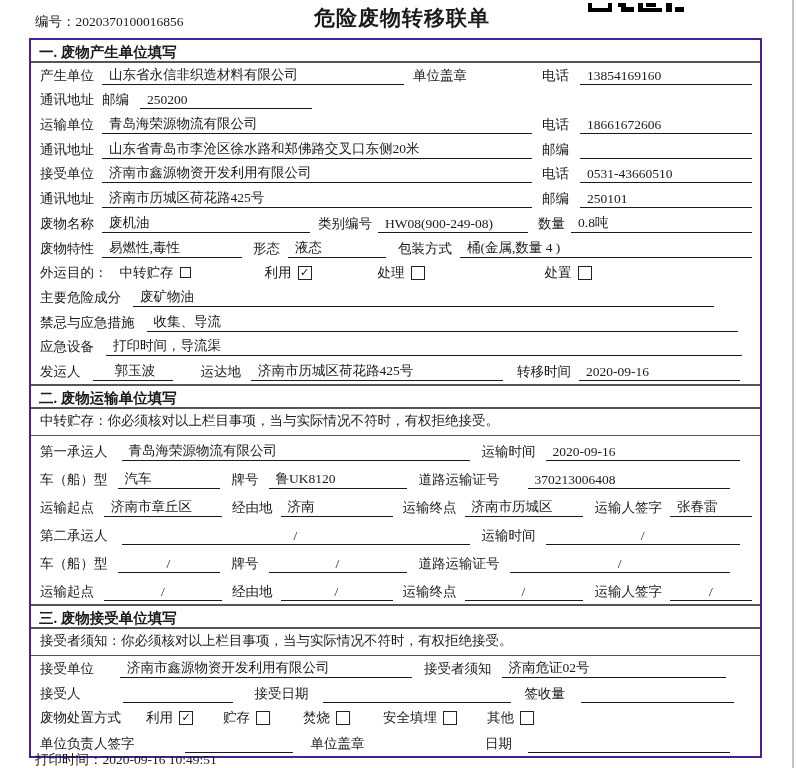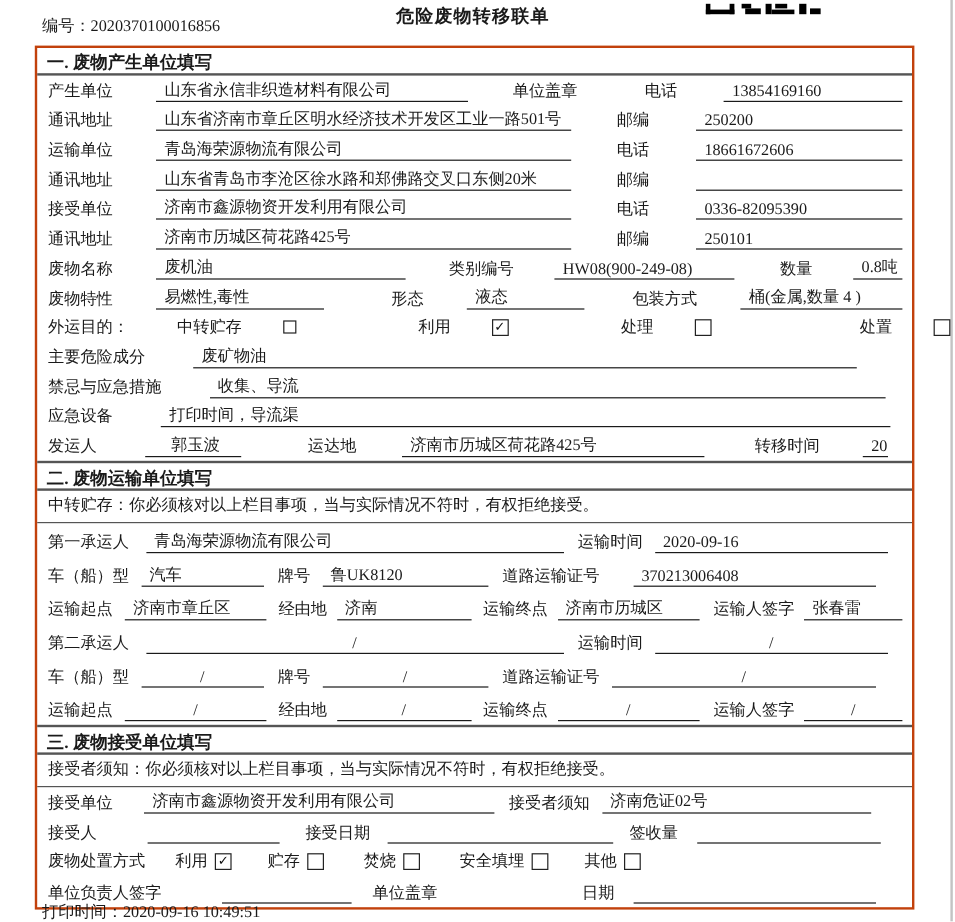--- a/index.html
+++ b/index.html
@@ -5,28 +5,28 @@
   html,body{margin:0;padding:0;}
   body{
     width:796px;height:768px;background:#ffffff;position:relative;overflow:hidden;
     font-family:"Liberation Serif","DejaVu Serif",serif;
     color:#1a1a1a;font-size:13.5px;
   }
   .page-edge{position:absolute;top:0;right:2px;width:2px;height:768px;background:#c3c3c3;}
   
   .hdr{position:relative;height:38px;}
   .serial{position:absolute;left:35px;top:13px;font-size:13.5px;white-space:nowrap;}
-  .title{position:absolute;left:330px;top:4px;font-size:15px;font-weight:bold;letter-spacing:1px;white-space:nowrap;}
+  .title{position:absolute;left:314px;top:4px;font-size:21px;font-weight:bold;letter-spacing:1px;white-space:nowrap;}
   .qr{position:absolute;left:588px;top:0;}
   
-  .box{position:absolute;left:29px;top:38px;width:729px;border:2px solid #c2410c;background:#fff;}
+  .box{position:absolute;left:29px;top:38px;width:729px;border:2px solid #4c1d95;background:#fff;}
   .sec-head{font-weight:bold;font-size:14.5px;padding:3px 8px 2px 8px;height:16px;border-bottom:2px solid #555;white-space:nowrap;}
   .sec-head.bt{border-top:2px solid #555;}
   .row{display:flex;align-items:flex-end;padding:0 8px 3px 9px;box-sizing:border-box;white-space:nowrap;}
-  .s1row{height:24.7px;gap:28px;}
+  .s1row{height:24.7px;}
   .s2row{height:28px;}
   .s3row{height:25px;}
   .notice{height:27px;border-bottom:1.5px solid #555;align-items:center;padding-top:2px;}
   .lbl{flex:none;}
   .ul{border-bottom:1px solid #1a1a1a;padding:0 2px 0 7px;box-sizing:border-box;overflow:hidden;}
   .ul.grow{flex:1;}
   .ul.slash{text-align:center;padding-left:2px;}
   .sp{flex:1;}
   .cb{display:inline-block;flex:none;width:12px;height:12px;border:1.3px solid #222;margin-left:6px;
       font-family:"DejaVu Sans",sans-serif;font-size:11px;line-height:11px;text-align:center;color:#111;}
@@ -66,21 +66,20 @@
     <span class="lbl" style="width:62px">产生单位</span>
     <span class="ul" style="width:302px">山东省永信非织造材料有限公司</span>
     <span class="mlbl" style="margin-left:9px">单位盖章</span>
     <span class="sp"></span>
     <span class="lbl" style="width:38px">电话</span>
     <span class="ul" style="width:172px">13854169160</span>
   </div>
 
   <div class="row s1row">
     <span class="lbl" style="width:62px">通讯地址</span>
-    <span class="ul grow" style="margin-right:10px">山东省济南市章丘区明水经济技术开发区工业一路501号</span>
     <span class="lbl" style="width:38px">邮编</span>
     <span class="ul" style="width:172px">250200</span>
   </div>
 
   <div class="row s1row">
     <span class="lbl" style="width:62px">运输单位</span>
     <span class="ul grow" style="margin-right:10px">青岛海荣源物流有限公司</span>
     <span class="lbl" style="width:38px">电话</span>
     <span class="ul" style="width:172px">18661672606</span>
   </div>
@@ -89,21 +88,21 @@
     <span class="lbl" style="width:62px">通讯地址</span>
     <span class="ul grow" style="margin-right:10px">山东省青岛市李沧区徐水路和郑佛路交叉口东侧20米</span>
     <span class="lbl" style="width:38px">邮编</span>
     <span class="ul" style="width:172px"></span>
   </div>
 
   <div class="row s1row">
     <span class="lbl" style="width:62px">接受单位</span>
     <span class="ul grow" style="margin-right:10px">济南市鑫源物资开发利用有限公司</span>
     <span class="lbl" style="width:38px">电话</span>
-    <span class="ul" style="width:172px">0336-82095390</span>
+    <span class="ul" style="width:172px">0531-43660510</span>
   </div>
 
   <div class="row s1row">
     <span class="lbl" style="width:62px">通讯地址</span>
     <span class="ul grow" style="margin-right:10px">济南市历城区荷花路425号</span>
     <span class="lbl" style="width:38px">邮编</span>
     <span class="ul" style="width:172px">250101</span>
   </div>
 
   <div class="row s1row">
@@ -111,35 +110,35 @@
     <span class="ul" style="width:208px">废机油</span>
     <span class="mlbl" style="margin-left:8px">类别编号</span>
     <span class="ul" style="width:150px;margin-left:6px">HW08(900-249-08)</span>
     <span class="mlbl" style="margin-left:10px">数量</span>
     <span class="ul grow" style="margin-left:6px">0.8吨</span>
   </div>
 
   <div class="row s1row">
     <span class="lbl" style="width:62px">废物特性</span>
     <span class="ul" style="width:140px">易燃性,毒性</span>
-    <span class="mlbl" style="margin-left:28px">形态</span>
+    <span class="mlbl" style="margin-left:11px">形态</span>
     <span class="ul" style="width:98px;margin-left:8px">液态</span>
     <span class="mlbl" style="margin-left:12px">包装方式</span>
     <span class="ul grow" style="margin-left:8px">桶(金属,数量 4 )</span>
   </div>
 
   <div class="row s1row" style="align-items:center;padding-top:3px">
     <span class="lbl">外运目的：</span>
     <span class="mlbl" style="margin-left:12px">中转贮存</span>
     <span class="cb small"></span>
     <span class="mlbl" style="margin-left:74px">利用</span>
     <span class="cb">✓</span>
     <span class="mlbl" style="margin-left:66px">处理</span>
     <span class="cb"></span>
-    <span class="mlbl" style="margin-left:96px">处置</span>
+    <span class="mlbl" style="margin-left:120px">处置</span>
     <span class="cb"></span>
   </div>
 
   <div class="row s1row">
     <span class="lbl">主要危险成分</span>
     <span class="ul grow" style="margin-left:12px;margin-right:38px">废矿物油</span>
   </div>
 
   <div class="row s1row">
     <span class="lbl">禁忌与应急措施</span>

